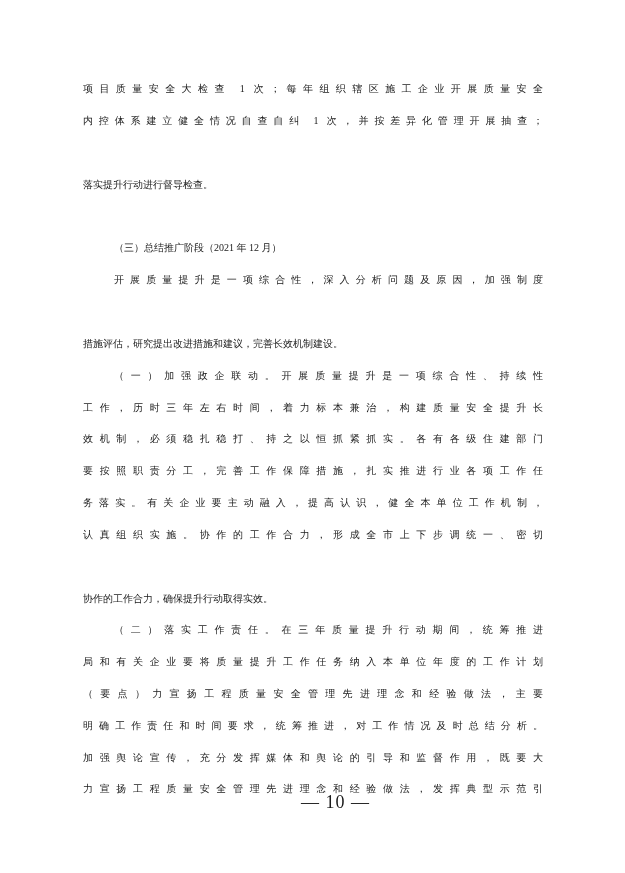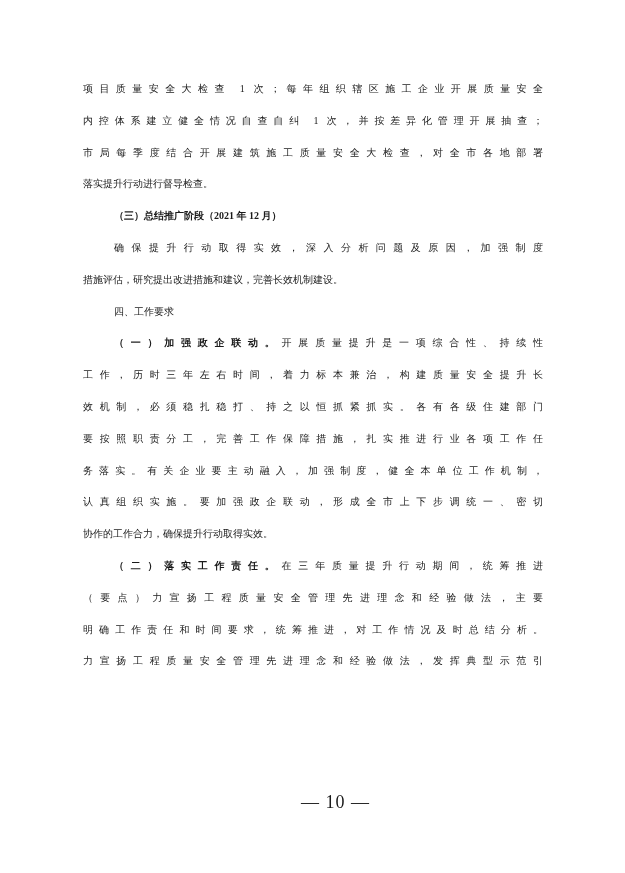--- a/index.html
+++ b/index.html
@@ -25,22 +25,22 @@
   .line {
     height: 31.8px;
     line-height: 31.8px;
     font-size: 10px;
     text-align: justify;
     text-align-last: justify;
     overflow: hidden;
     white-space: normal;
   }
   .ind  { text-indent: 31px; }
-  .end  { text-align-last: left; }
-  .bold { font-weight: bold; }
+  .end  { text-align-last: left; margin-top: 32px; }
+  .bold { font-weight: normal; }
   .pageno {
     position: absolute;
     left: 0;
     top: 792px;
     width: 623px;
     text-align: center;
     font-size: 18px;
     letter-spacing: 1px;
     color: #1a1a1a;
     padding-left: 24px;
@@ -48,40 +48,40 @@
 </style>
 </head>
 <body>
 
 <div class="page">
 
   <div class="text-block">
 
     <div class="line">项目质量安全大检查 1 次；每年组织辖区施工企业开展质量安全</div>
     <div class="line">内控体系建立健全情况自查自纠 1 次，并按差异化管理开展抽查；</div>
-    <div class="line">市局每季度结合开展建筑施工质量安全大检查，对全市各地部署</div>
     <div class="line end">落实提升行动进行督导检查。</div>
 
     <div class="line ind end bold">（三）总结推广阶段（2021 年 12 月）</div>
 
-    <div class="line ind">确保提升行动取得实效，深入分析问题及原因，加强制度</div>
+    <div class="line ind">开展质量提升是一项综合性，深入分析问题及原因，加强制度</div>
     <div class="line end">措施评估，研究提出改进措施和建议，完善长效机制建设。</div>
 
-    <div class="line ind end">四、工作要求</div>
 
     <div class="line ind"><span class="bold">（一）加强政企联动。</span><span>开展质量提升是一项综合性、持续性</span></div>
     <div class="line">工作，历时三年左右时间，着力标本兼治，构建质量安全提升长</div>
     <div class="line">效机制，必须稳扎稳打、持之以恒抓紧抓实。各有各级住建部门</div>
     <div class="line">要按照职责分工，完善工作保障措施，扎实推进行业各项工作任</div>
-    <div class="line">务落实。有关企业要主动融入，加强制度，健全本单位工作机制，</div>
-    <div class="line">认真组织实施。要加强政企联动，形成全市上下步调统一、密切</div>
+    <div class="line">务落实。有关企业要主动融入，提高认识，健全本单位工作机制，</div>
+    <div class="line">认真组织实施。协作的工作合力，形成全市上下步调统一、密切</div>
     <div class="line end">协作的工作合力，确保提升行动取得实效。</div>
 
     <div class="line ind"><span class="bold">（二）落实工作责任。</span><span>在三年质量提升行动期间，统筹推进</span></div>
+    <div class="line">局和有关企业要将质量提升工作任务纳入本单位年度的工作计划</div>
     <div class="line">（要点）力宣扬工程质量安全管理先进理念和经验做法，主要</div>
     <div class="line">明确工作责任和时间要求，统筹推进，对工作情况及时总结分析。</div>
+    <div class="line">加强舆论宣传，充分发挥媒体和舆论的引导和监督作用，既要大</div>
     <div class="line">力宣扬工程质量安全管理先进理念和经验做法，发挥典型示范引</div>
 
   </div>
 
   <div class="pageno">— 10 —</div>
 
 </div>
 
 </body></html>

